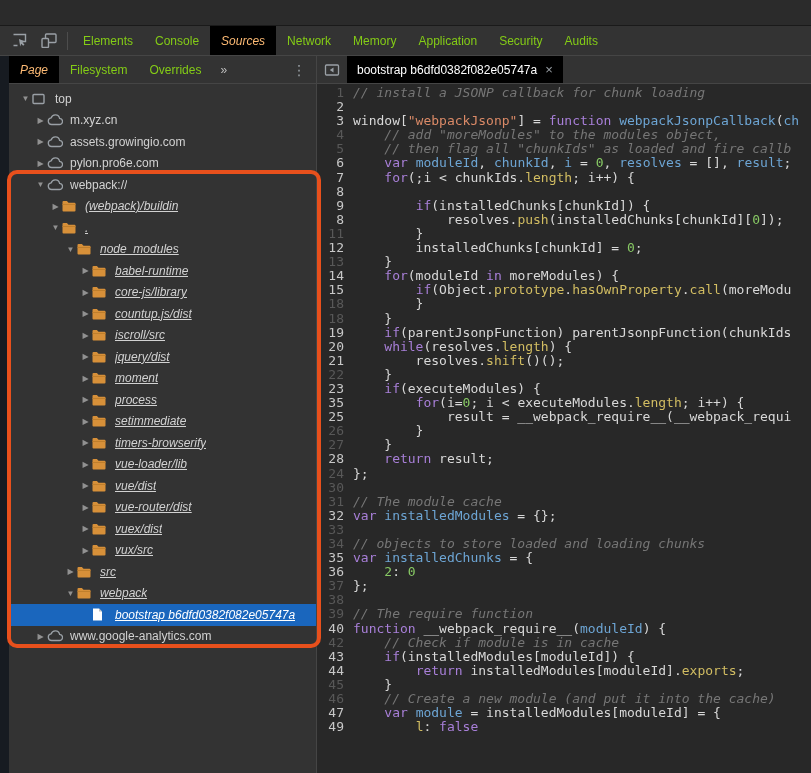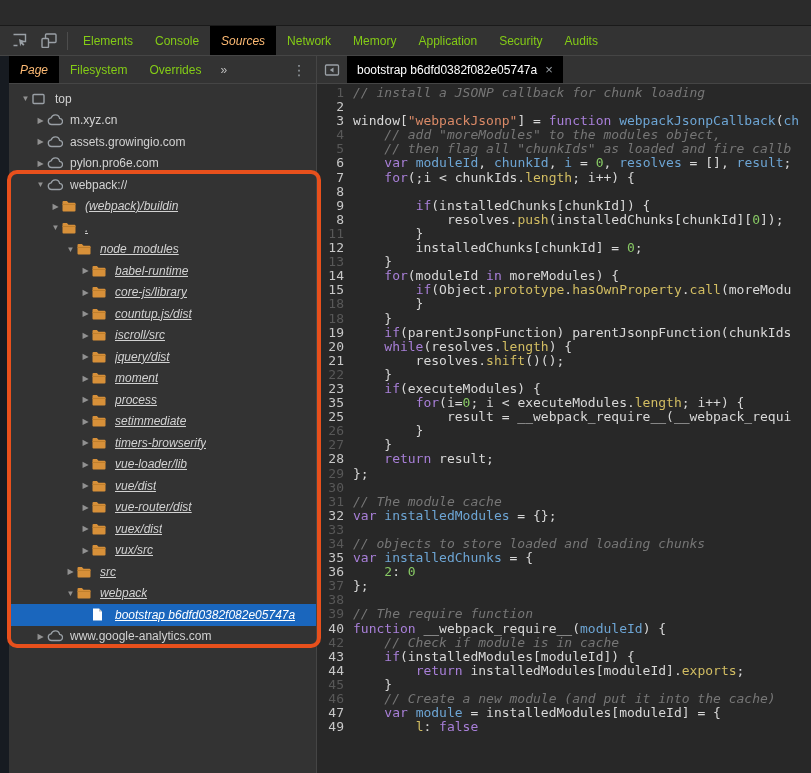--- a/index.html
+++ b/index.html
@@ -425,21 +425,21 @@
         <div class="code-line"><span class="gut bright">19</span><span class="line-text"><span class="tok-pln">    </span><span class="tok-kw">if</span><span class="tok-pln">(parentJsonpFunction) parentJsonpFunction(chunkIds</span></span></div>
         <div class="code-line"><span class="gut bright">20</span><span class="line-text"><span class="tok-pln">    </span><span class="tok-kw">while</span><span class="tok-pln">(resolves.</span><span class="tok-prop">length</span><span class="tok-pln">) {</span></span></div>
         <div class="code-line"><span class="gut bright">21</span><span class="line-text"><span class="tok-pln">        resolves.</span><span class="tok-prop">shift</span><span class="tok-pln">()();</span></span></div>
         <div class="code-line"><span class="gut">22</span><span class="line-text"><span class="tok-pln">    }</span></span></div>
         <div class="code-line"><span class="gut bright">23</span><span class="line-text"><span class="tok-pln">    </span><span class="tok-kw">if</span><span class="tok-pln">(executeModules) {</span></span></div>
         <div class="code-line"><span class="gut bright">35</span><span class="line-text"><span class="tok-pln">        </span><span class="tok-kw">for</span><span class="tok-pln">(i=</span><span class="tok-num">0</span><span class="tok-pln">; i &lt; executeModules.</span><span class="tok-prop">length</span><span class="tok-pln">; i++) {</span></span></div>
         <div class="code-line"><span class="gut bright">25</span><span class="line-text"><span class="tok-pln">            result = __webpack_require__(__webpack_requi</span></span></div>
         <div class="code-line"><span class="gut">26</span><span class="line-text"><span class="tok-pln">        }</span></span></div>
         <div class="code-line"><span class="gut">27</span><span class="line-text"><span class="tok-pln">    }</span></span></div>
         <div class="code-line"><span class="gut bright">28</span><span class="line-text"><span class="tok-pln">    </span><span class="tok-kw">return</span><span class="tok-pln"> result;</span></span></div>
-        <div class="code-line"><span class="gut">29</span><span class="line-text"><span class="tok-pln">};</span></span></div>
+        <div class="code-line"><span class="gut">24</span><span class="line-text"><span class="tok-pln">};</span></span></div>
         <div class="code-line"><span class="gut">30</span><span class="line-text"></span></div>
         <div class="code-line"><span class="gut">31</span><span class="line-text"><span class="tok-cmt">// The module cache</span></span></div>
         <div class="code-line"><span class="gut bright">32</span><span class="line-text"><span class="tok-kw">var</span><span class="tok-pln"> </span><span class="tok-def">installedModules</span><span class="tok-pln"> = {};</span></span></div>
         <div class="code-line"><span class="gut">33</span><span class="line-text"></span></div>
         <div class="code-line"><span class="gut">34</span><span class="line-text"><span class="tok-cmt">// objects to store loaded and loading chunks</span></span></div>
         <div class="code-line"><span class="gut bright">35</span><span class="line-text"><span class="tok-kw">var</span><span class="tok-pln"> </span><span class="tok-def">installedChunks</span><span class="tok-pln"> = {</span></span></div>
         <div class="code-line"><span class="gut bright">36</span><span class="line-text"><span class="tok-pln">    </span><span class="tok-num">2</span><span class="tok-pln">: </span><span class="tok-num">0</span></span></div>
         <div class="code-line"><span class="gut">37</span><span class="line-text"><span class="tok-pln">};</span></span></div>
         <div class="code-line"><span class="gut">38</span><span class="line-text"></span></div>
         <div class="code-line"><span class="gut">39</span><span class="line-text"><span class="tok-cmt">// The require function</span></span></div>

